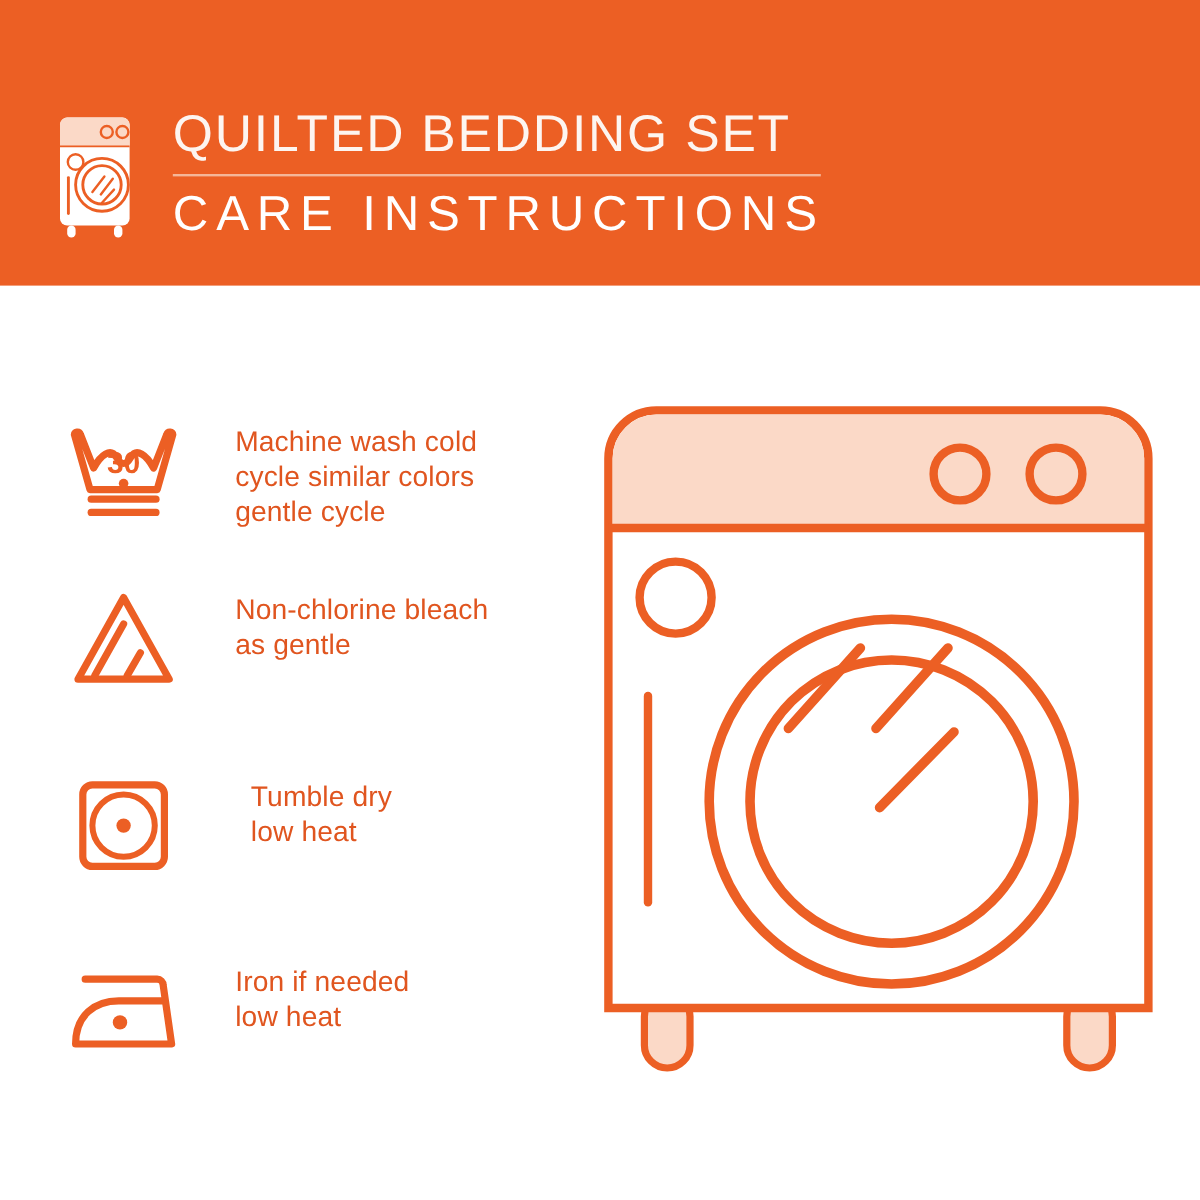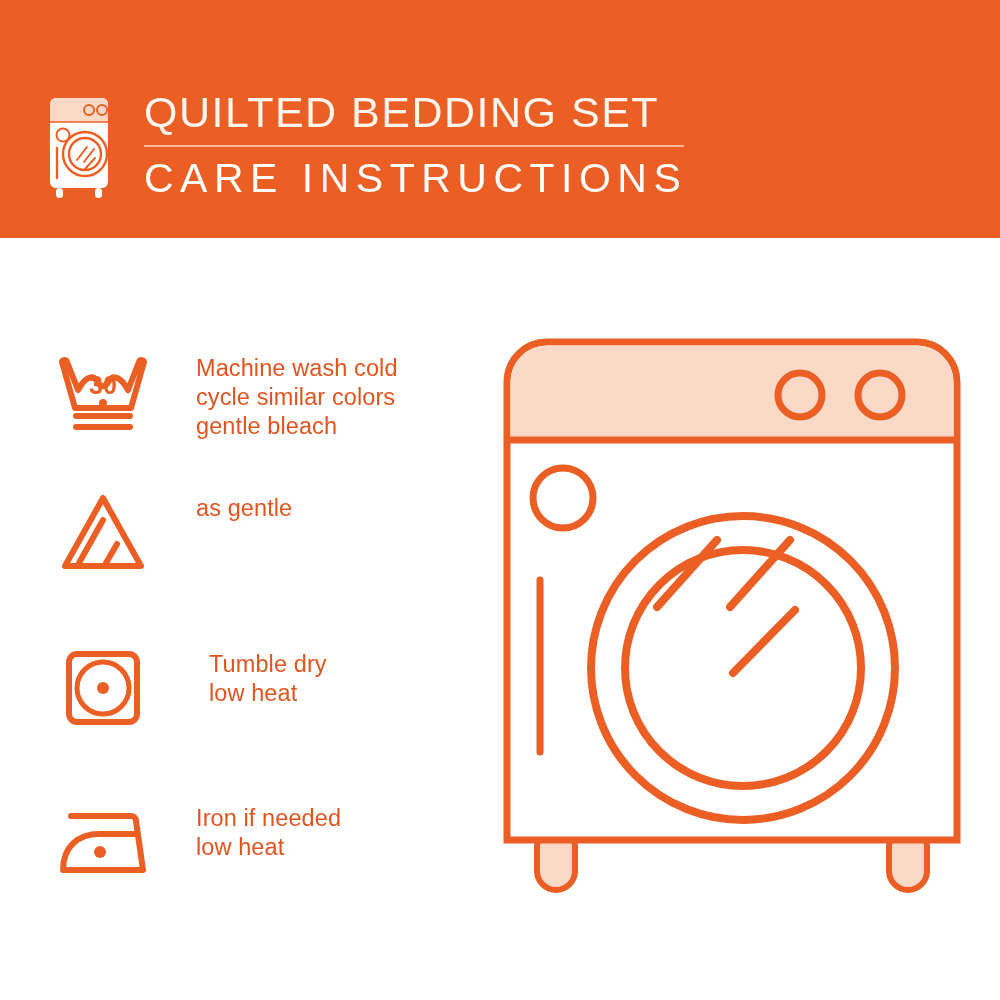--- a/index.html
+++ b/index.html
@@ -152,33 +152,34 @@
         <path d="M9 12 C9 10 13 9 14 12 L25 40 C31 29 39 23 44 31 C48 38 52 38 56 31 C61 23 69 29 75 40 L86 12 C87 9 91 10 91 12 L78 58 H22 Z" fill="none" stroke="#ec5f24" stroke-width="6" stroke-linejoin="round" stroke-linecap="round"></path>
         <text x="50" y="44" text-anchor="middle" font-family="Liberation Sans, sans-serif" font-size="25" font-weight="700" fill="#ec5f24">30</text>
         <circle cx="50" cy="53" r="4" fill="#ec5f24"></circle>
         <rect x="20" y="63" width="60" height="6" rx="3" fill="#ec5f24"></rect>
         <rect x="20" y="74" width="60" height="6" rx="3" fill="#ec5f24"></rect>
       </svg>
     </div>
     <div class="care-text">
       <div>Machine wash cold</div>
       <div>cycle similar colors</div>
-      <div>gentle bleach</div>
+      <div>gentle cycle</div>
     </div>
   </div>
 
   <div class="care-row" data-row="1">
     <div class="care-symbol">
       <svg width="100" height="84" viewBox="0 0 100 84">
         <path d="M50 8 L88 76 H12 Z" fill="none" stroke="#ec5f24" stroke-width="6" stroke-linejoin="round"></path>
         <line x1="50" y1="30" x2="26" y2="73" stroke="#ec5f24" stroke-width="6" stroke-linecap="round"></line>
         <line x1="64" y1="54" x2="53" y2="73" stroke="#ec5f24" stroke-width="6" stroke-linecap="round"></line>
       </svg>
     </div>
     <div class="care-text">
+      <div>Non-chlorine bleach</div>
       <div>as gentle</div>
     </div>
   </div>
 
   <div class="care-row" data-row="2">
     <div class="care-symbol">
       <svg width="100" height="84" viewBox="0 0 100 84">
         <rect x="16" y="8" width="68" height="68" rx="8" fill="none" stroke="#ec5f24" stroke-width="6"></rect>
         <circle cx="50" cy="42" r="26" fill="none" stroke="#ec5f24" stroke-width="5"></circle>
         <circle cx="50" cy="42" r="6" fill="#ec5f24"></circle>

